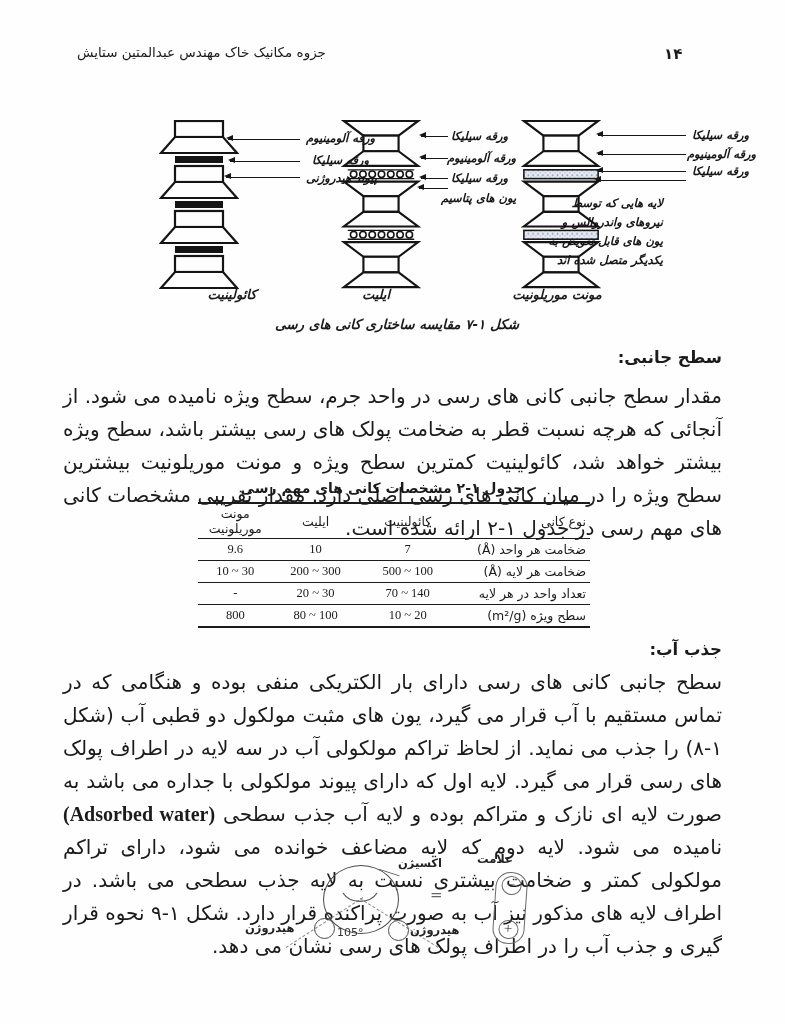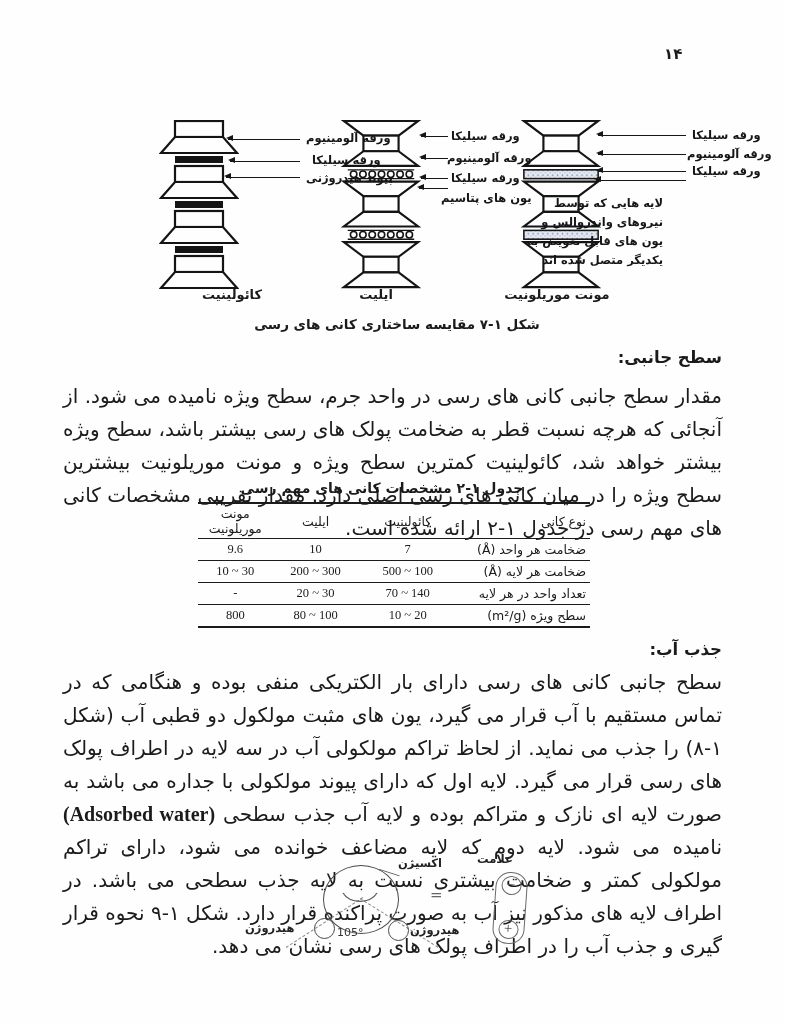--- a/index.html
+++ b/index.html
@@ -7,21 +7,21 @@
         font-family:"DejaVu Sans","Liberation Sans",sans-serif;color:#1b1b1b;overflow:hidden;}
   .abs{position:absolute;}
   .rtl{direction:rtl;unicode-bidi:plaintext;}
   .nowrap{white-space:nowrap;}
 
   
   .header-title{left:77px;top:44px;font-size:13.5px;}
   .page-number{left:664px;top:45px;font-size:15px;font-weight:bold;}
 
   
-  .fig7{left:0;top:118px;width:683px;height:218px;}
+  .fig7{left:0;top:118px;width:683px;height:218px;font-style:italic;}
   .stack-svg{position:absolute;top:2px;width:80px;height:170px;}
   .dlabel{position:absolute;font-weight:bold;font-size:11.5px;color:#161616;white-space:nowrap;direction:rtl;}
   .arrow{position:absolute;height:0;border-top:1.6px solid #161616;}
   .arrow::before{content:'';position:absolute;left:-2px;top:-4.6px;width:0;height:0;
     border-top:3.6px solid transparent;border-bottom:3.6px solid transparent;border-right:7px solid #161616;}
   .mineral-caption{position:absolute;top:169px;font-weight:bold;font-size:13px;text-align:center;direction:rtl;}
   .fig-caption{position:absolute;font-weight:bold;font-size:13.5px;text-align:center;direction:rtl;}
 
   
   .section-heading{position:absolute;right:63px;font-size:16.5px;font-weight:bold;direction:rtl;}
@@ -49,20 +49,21 @@
   .capsule{left:494px;top:22px;width:30px;height:70px;border:1.4px solid #6b6b6b;border-radius:15px;
         transform:rotate(4deg);}
   .charge{position:absolute;left:4.5px;width:18px;height:17px;border:1.2px solid #6b6b6b;border-radius:50%;
         text-align:center;font-size:11px;line-height:16px;color:#555;}
 </style>
 </head>
 <body>
 
 <div class="page">
 
+  <div class="abs header-title rtl nowrap">جزوه مکانیک خاک مهندس عبدالمتین ستایش</div>
   <div class="abs page-number">۱۴</div>
 
   <div class="abs fig7">
 
     <svg class="stack-svg" style="left:159px" viewBox="0 0 80 170">
       <g stroke="#141414" stroke-width="2.2" fill="#fefefe">
         <rect x="16" y="1" width="48" height="16"></rect>
         <polygon points="16,17 64,17 78,33 2,33"></polygon>
         <rect x="16" y="46" width="48" height="16"></rect>
         <polygon points="16,62 64,62 78,78 2,78"></polygon>

